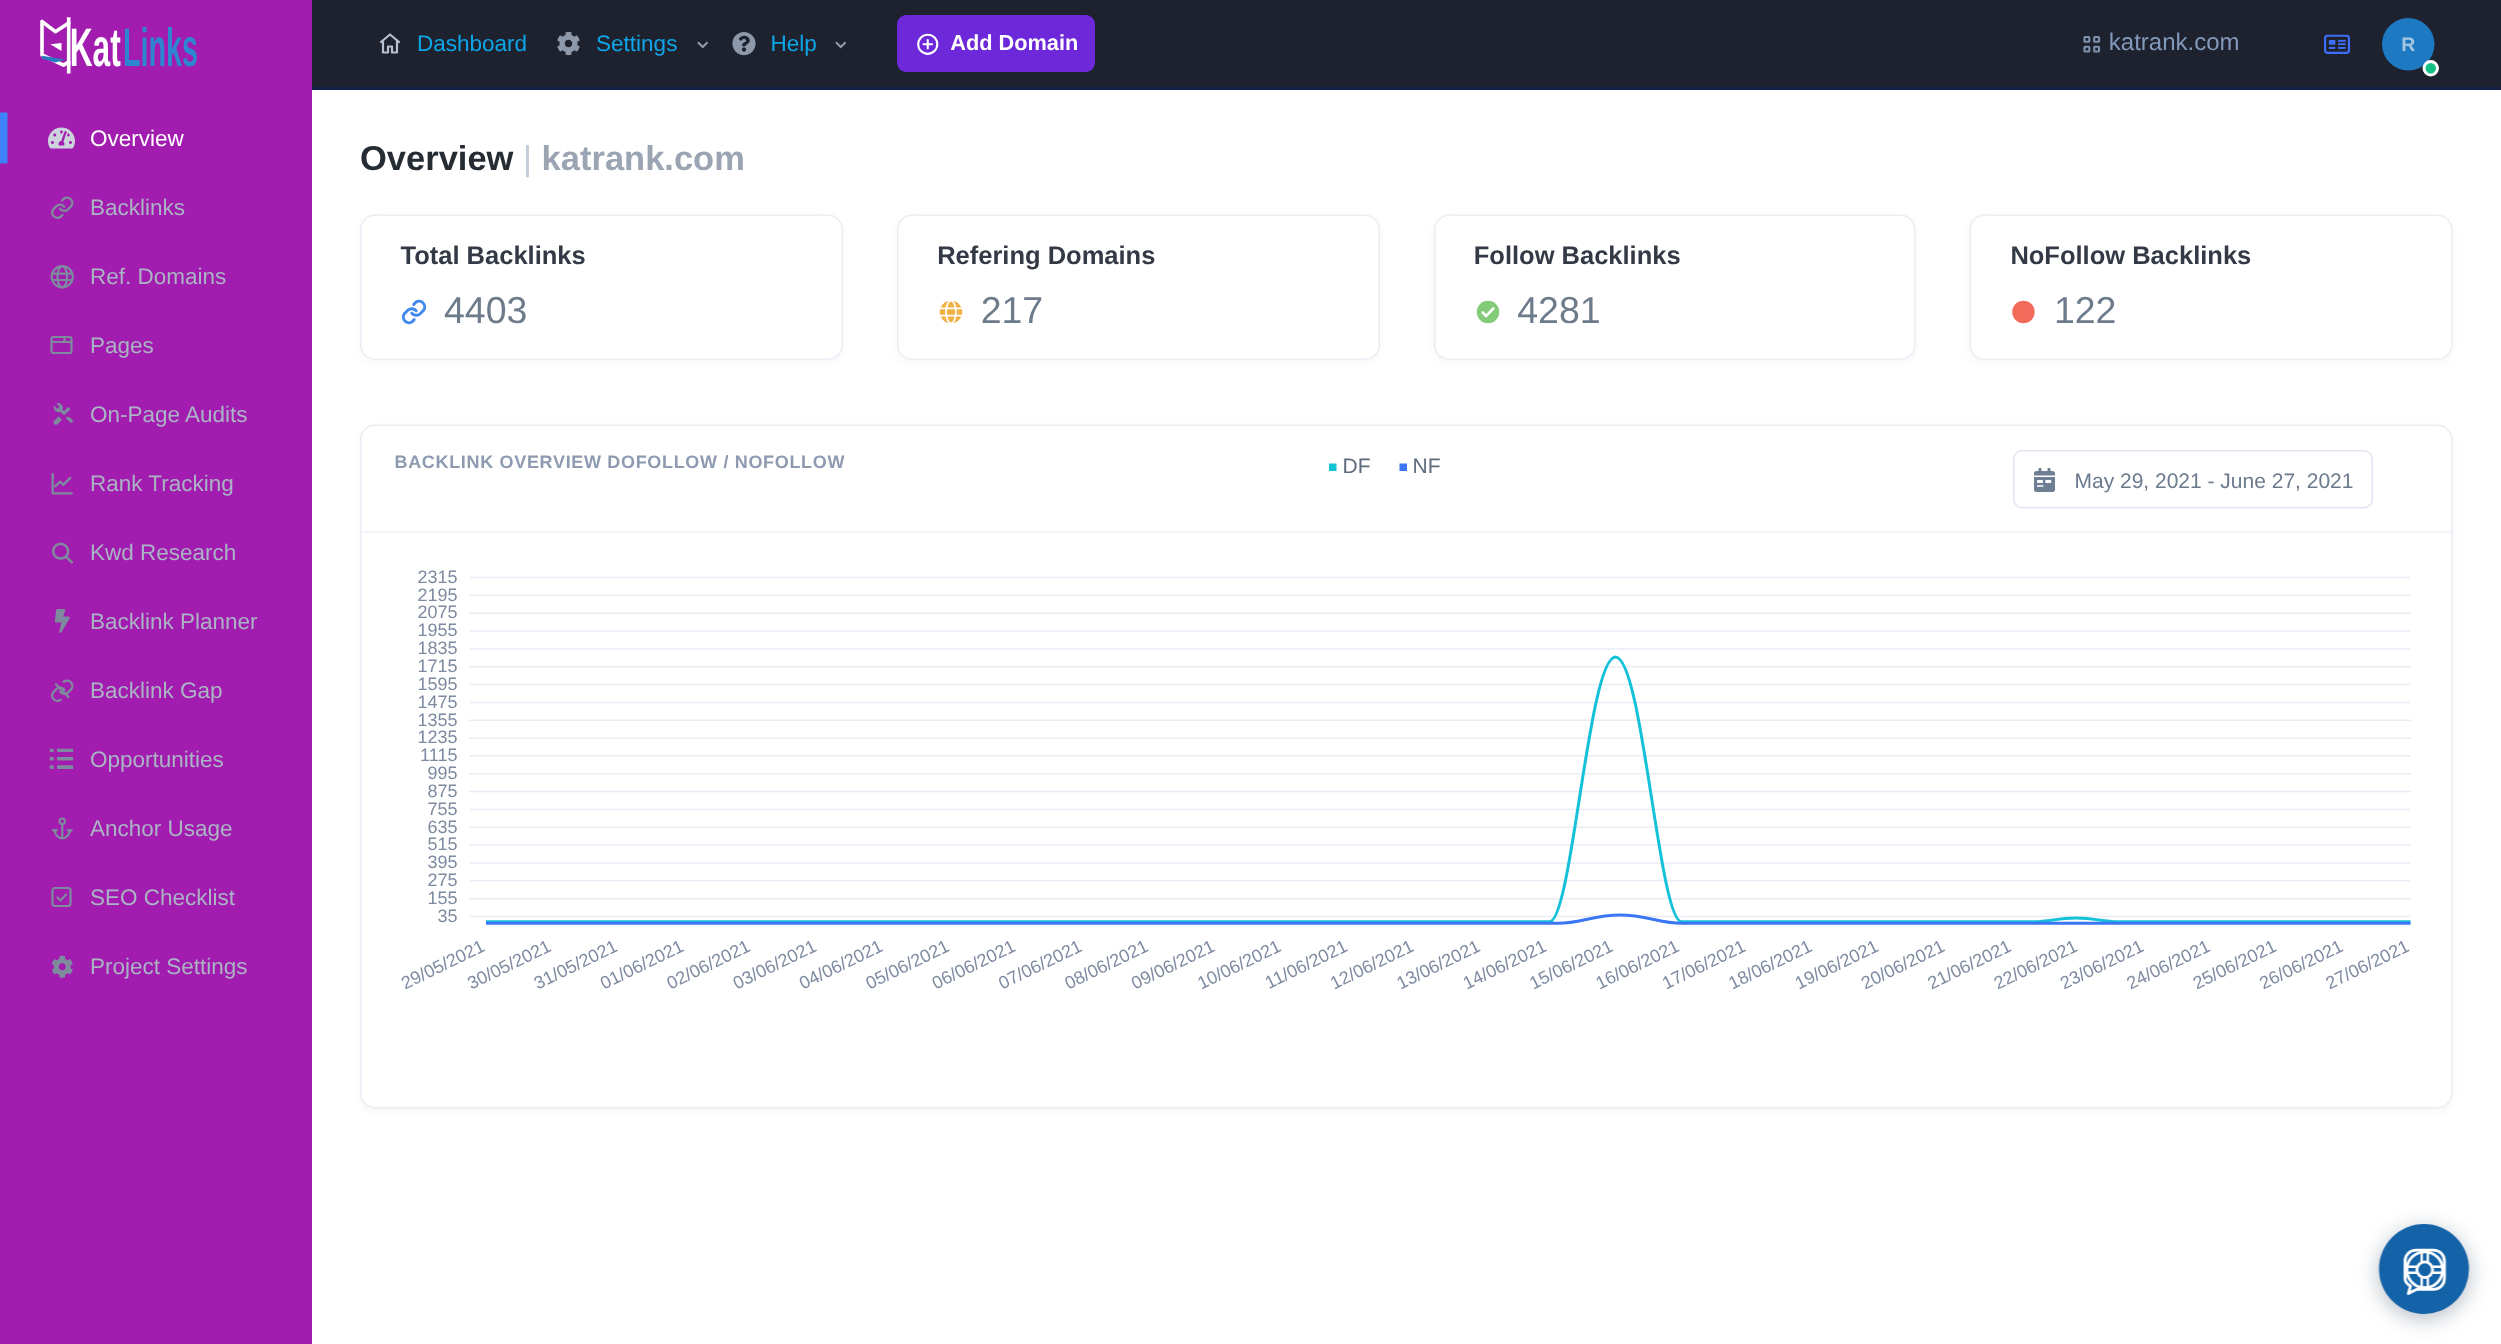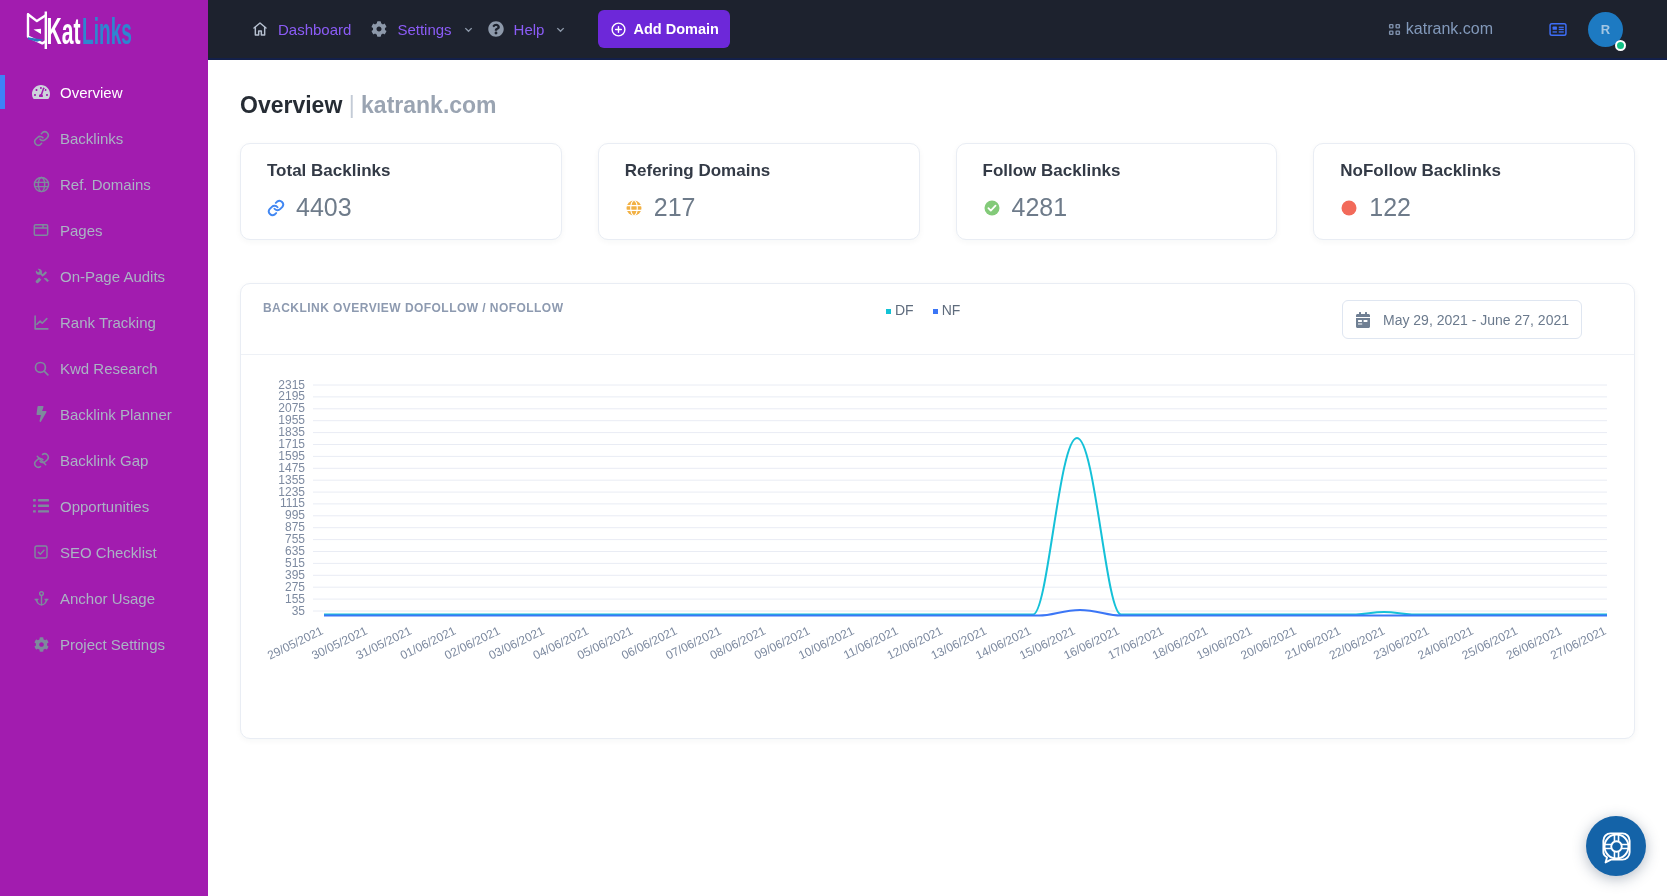--- a/index.html
+++ b/index.html
@@ -6,21 +6,21 @@
 html,body { width:1667px; height:896px; font-family:"Liberation Sans", sans-serif; background:#fff; overflow:hidden; }
 .sidebar { position:fixed; left:0; top:0; width:208px; height:896px; background:#a21caf; z-index:5; }
 .topbar { position:fixed; left:208px; top:0; right:0; height:60px; background:#1d222e; border-bottom:2px solid #13204a; z-index:4; display:flex; align-items:center; }
 .logo { padding:2px 0 0 26px; height:60px; display:flex; align-items:center; }
 .menu { margin-top:9px; }
 .mitem { height:46px; display:flex; align-items:center; padding-left:31px; color:#aab4c4; font-size:15px; position:relative; }
 .mitem .mi { width:20px; height:20px; margin-right:9px; display:flex; align-items:center; justify-content:center; }
 .mitem.active { color:#fff; }
 .mitem.active:before { content:""; position:absolute; left:0; top:6px; bottom:6px; width:5px; background:#3f82f7; }
 .mitem.active .mi { color:#c6cdd8; }
-.nav-item { display:flex; align-items:center; color:#8b5cf6; font-size:15px; }
+.nav-item { display:flex; align-items:center; color:#0ea5e9; font-size:15px; }
 .nav-item .ni { margin-right:10px; display:flex; }
 .caret { margin-left:11px; display:flex; }
 .addbtn { display:flex; align-items:center; background:#6d28d9; color:#fff; font-size:14.5px; font-weight:bold; height:38px; border-radius:6px; padding:0 11px 0 12px; margin-left:32px; }
 .addbtn svg { margin-right:6px; }
 .nav-right { margin-left:auto; display:flex; align-items:center; margin-right:44px; }
 .domtxt { color:#8299ba; font-size:16px; }
 .avatar { position:relative; width:35px; height:35px; margin-left:21px; border-radius:50%; background:#1d7ac2; color:#a3c6e3; font-size:13px; font-weight:bold; display:flex; align-items:center; justify-content:center; }
 .avatar .dot { position:absolute; right:-3px; bottom:-4px; width:11px; height:11px; border-radius:50%; background:#12c184; border:2.5px solid #fff; }
 .content { margin-left:208px; padding-top:60px; }
 .h1row { padding:32px 0 0 32px; font-size:23px; font-weight:bold; color:#262c34; }
@@ -177,35 +177,35 @@
           <svg width="16" height="14" viewBox="0 0 24 21" fill="#7e8a9d">
             <rect x="0" y="0" width="4.2" height="3.6" rx="0.8"></rect>
             <rect x="7.5" y="0" width="16.5" height="3.6" rx="0.8"></rect>
             <rect x="0" y="8.4" width="4.2" height="3.6" rx="0.8"></rect>
             <rect x="7.5" y="8.4" width="16.5" height="3.6" rx="0.8"></rect>
             <rect x="0" y="16.8" width="4.2" height="3.6" rx="0.8"></rect>
             <rect x="7.5" y="16.8" width="16.5" height="3.6" rx="0.8"></rect>
           </svg>
         </span>Opportunities</div>
     <div class="mitem"><span class="mi">
-          <svg width="16" height="16" viewBox="0 0 24 24" fill="none" stroke="#7e8a9d" stroke-width="2.2" stroke-linecap="round" stroke-linejoin="round">
-            <rect x="3" y="3" width="18" height="18" rx="2.5"></rect>
-            <path d="M8 12.5l3 3 5.5-6"></path>
-          </svg>
-        </span>SEO Checklist</div>
-    <div class="mitem"><span class="mi">
           <svg width="17" height="17" viewBox="0 0 24 24" fill="none" stroke="#7e8a9d" stroke-width="2" stroke-linecap="round">
             <circle cx="12" cy="5" r="2.6"></circle>
             <path d="M12 7.6V21"></path>
             <path d="M4 11h4M16 11h4" stroke-width="0"></path>
             <path d="M8 9.5H16" stroke-width="0"></path>
             <path d="M5 13c0 5 3.5 8 7 8s7-3 7-8"></path>
             <path d="M3 13l2 2 2-2M17 13l2 2 2-2" stroke-width="1.8"></path>
           </svg>
         </span>Anchor Usage</div>
+    <div class="mitem"><span class="mi">
+          <svg width="16" height="16" viewBox="0 0 24 24" fill="none" stroke="#7e8a9d" stroke-width="2.2" stroke-linecap="round" stroke-linejoin="round">
+            <rect x="3" y="3" width="18" height="18" rx="2.5"></rect>
+            <path d="M8 12.5l3 3 5.5-6"></path>
+          </svg>
+        </span>SEO Checklist</div>
     <div class="mitem"><span class="mi">
           <svg width="15" height="15" viewBox="0 0 512 512" fill="#7e8a9d">
             <path d="M487.4 315.7l-42.6-24.6c4.3-23.2 4.3-47 0-70.2l42.6-24.6c4.9-2.8 7.1-8.6 5.5-14-11.1-35.6-30-67.8-54.7-94.6-3.8-4.1-10-5.1-14.8-2.3L380.8 110c-17.9-15.4-38.5-27.3-60.8-35.1V25.8c0-5.6-3.9-10.5-9.4-11.7-36.7-8.2-74.3-7.8-109.2 0-5.5 1.2-9.4 6.1-9.4 11.7V75c-22.2 7.9-42.8 19.8-60.8 35.1L88.7 85.5c-4.9-2.8-11-1.9-14.8 2.3-24.7 26.7-43.6 58.9-54.7 94.6-1.7 5.4.6 11.2 5.5 14L67.3 221c-4.3 23.2-4.3 47 0 70.2l-42.6 24.6c-4.9 2.8-7.1 8.6-5.5 14 11.1 35.6 30 67.8 54.7 94.6 3.8 4.1 10 5.1 14.8 2.3l42.6-24.6c17.9 15.4 38.5 27.3 60.8 35.1v49.2c0 5.6 3.9 10.5 9.4 11.7 36.7 8.2 74.3 7.8 109.2 0 5.5-1.2 9.4-6.1 9.4-11.7v-49.2c22.2-7.9 42.8-19.8 60.8-35.1l42.6 24.6c4.9 2.8 11 1.9 14.8-2.3 24.7-26.7 43.6-58.9 54.7-94.6 1.5-5.5-.7-11.3-5.6-14.1zM256 336c-44.1 0-80-35.9-80-80s35.9-80 80-80 80 35.9 80 80-35.9 80-80 80z"></path>
           </svg>
         </span>Project Settings</div>
   </div>
 </div>
 <div class="content">
   <div class="h1row">Overview <span class="pipe">|</span> <span class="sub">katrank.com</span></div>
   <div class="cards">

